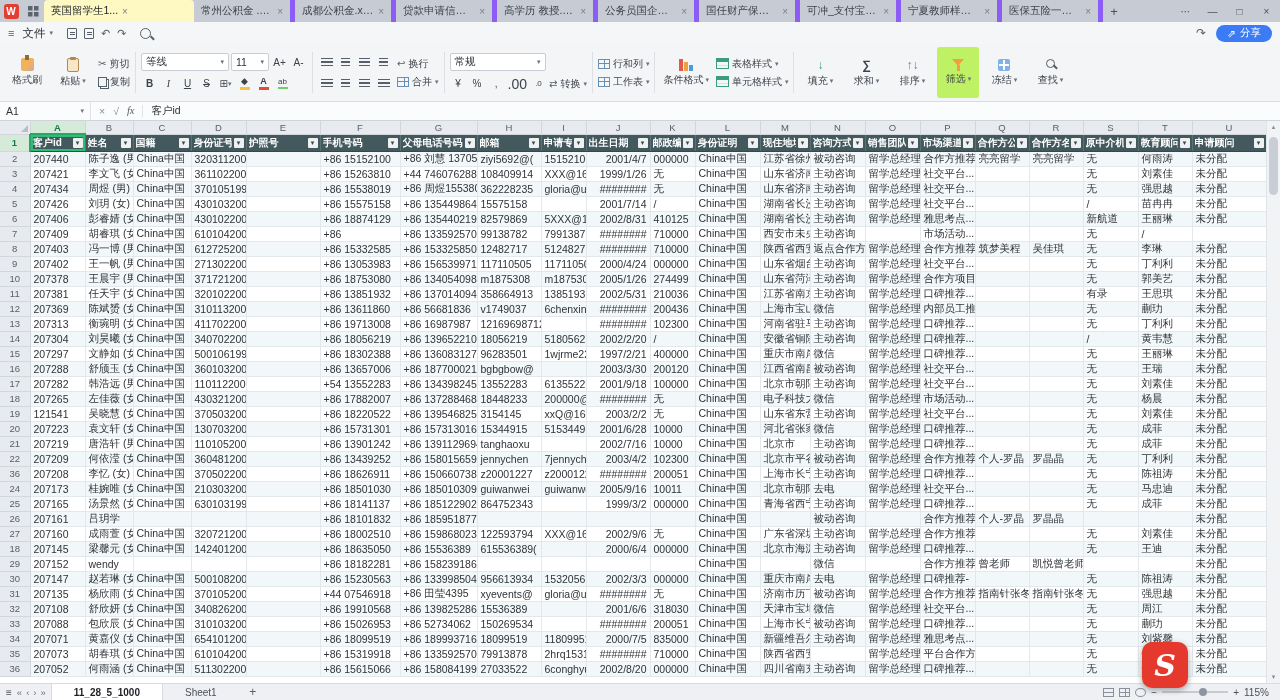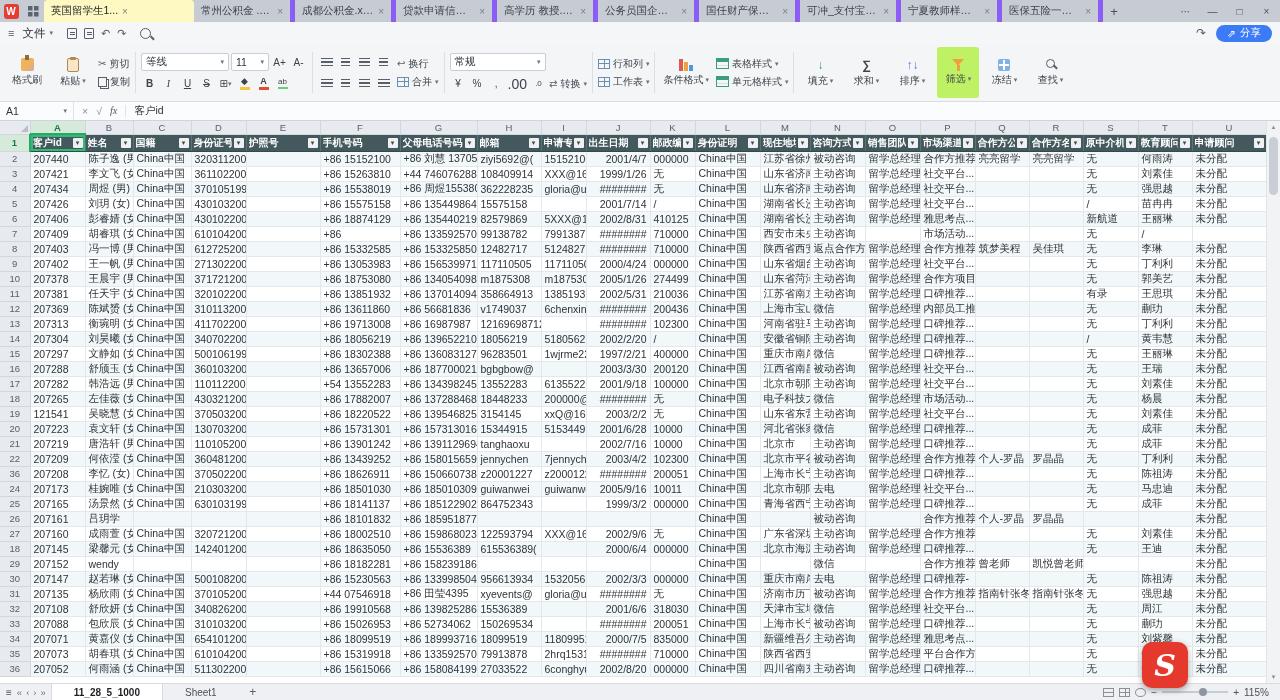--- a/index.html
+++ b/index.html
@@ -71,21 +71,21 @@
 .ic-tstyle{width:13px;height:11px;border:1px solid #3d9c7c;background:linear-gradient(#3d9c7c,#3d9c7c) 0 0/13px 3px no-repeat,linear-gradient(#cfe8df,#cfe8df) 0 5.5px/13px 1px no-repeat}
 .ic-funnel{width:0;height:0;border-left:6px solid transparent;border-right:6px solid transparent;border-top:7px solid #f0a040;position:relative;margin-bottom:4px}
 .ic-funnel:after{content:"";position:absolute;left:-1.5px;top:-1px;width:3px;height:6px;background:#f0a040}
 .ic-freeze{width:12px;height:12px;border-radius:2px;background:linear-gradient(#fff,#fff) 5px 1px/2px 10px no-repeat,linear-gradient(#fff,#fff) 1px 5px/10px 2px no-repeat,#7fb2e6}
 .ic-find{width:9px;height:9px;border:1.6px solid #57606a;border-radius:50%;position:relative;margin-bottom:3px}
 .ic-find:after{content:"";position:absolute;width:5px;height:1.6px;background:#57606a;transform:rotate(45deg);right:-4.5px;bottom:-1px}
 .gic{font-size:12px;color:#3d9c7c;font-weight:bold}
 
 
 .fbar{height:19px;background:#fbfcfd;border-bottom:1px solid #cfd4da;display:flex;align-items:center;flex:0 0 auto;font-size:10.5px}
-.namebox{width:74px;align-self:stretch;display:flex;align-items:center;justify-content:space-between;padding:0 6px;border-right:1px solid #e0e3e7}
+.namebox{width:91px;align-self:stretch;display:flex;align-items:center;justify-content:space-between;padding:0 6px;border-right:1px solid #e0e3e7}
 .fops{display:flex;gap:8px;padding:0 8px;border-right:1px solid #e0e3e7;color:#8a9099}
 .fx{font-style:italic;font-family:"Liberation Serif",serif;color:#57606a}
 .fcontent{padding:0 8px;color:#2e3338}
 
 
 .gridwrap{flex:1 1 auto;position:relative;overflow:hidden;background:#fff}
 table{border-collapse:collapse;table-layout:fixed;width:1266px}
 td{height:15px;padding:0 3px;font-size:10.5px;white-space:nowrap;overflow:hidden;border-right:1px solid #e3e8ec;border-bottom:1px solid #e3e8ec;color:#2e3338;background:#fff}
 tr.band td.cell{background:#f2f7f9}
 td.r{text-align:right}

